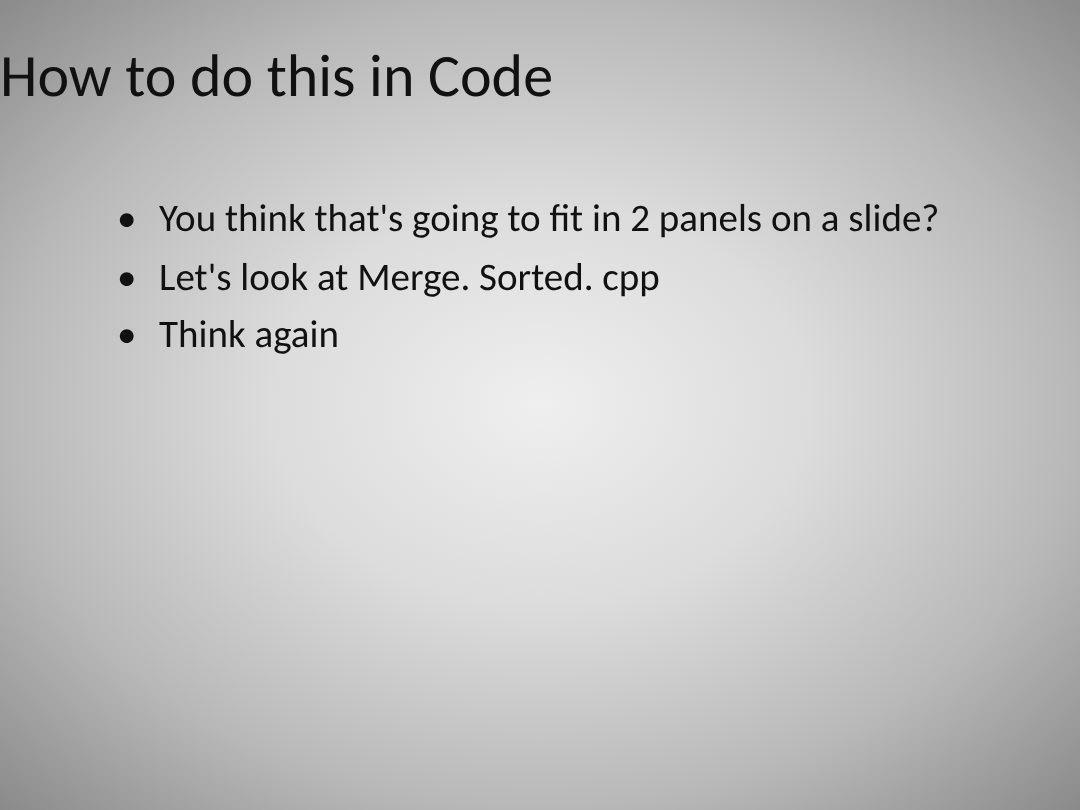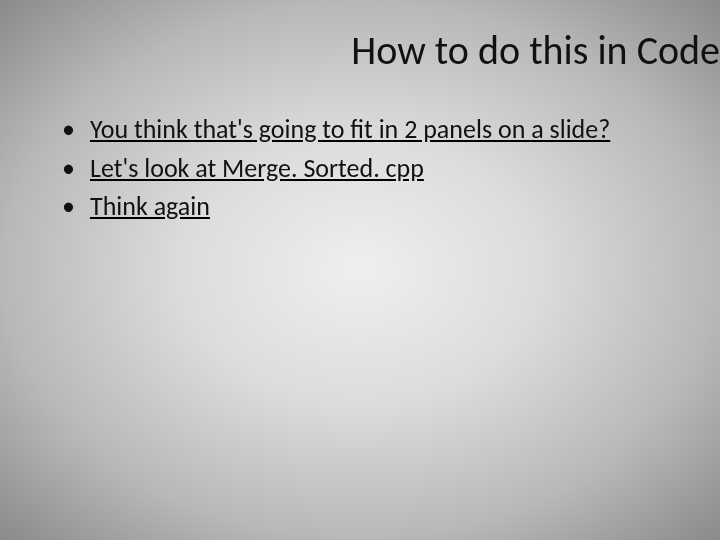--- a/index.html
+++ b/index.html
@@ -12,34 +12,33 @@
   }
   .slide {
     width: 720px;
     height: 540px;
     background: radial-gradient(ellipse at center, #efefef 0%, #dcdcdc 35%, #b8b8b8 70%, #8a8a8a 100%);
     box-sizing: border-box;
     position: relative;
   }
   .title {
     width: 100%;
-    text-align: right;
+    text-align: left;
     padding-top: 26px;
     font-size: 40px;
     font-weight: 400;
     color: #111;
   }
   .body {
     padding: 38px 40px 0 62px;
   }
   ul.bullets {
     list-style: none;
-    margin: 0;
+    margin: 16px;
     padding: 0;
-    text-decoration: underline;
   }
   ul.bullets > li {
     position: relative;
     font-size: 26px;
     line-height: 1.25;
     color: #111;
     padding-left: 28px;
     margin-bottom: 6px;
   }
   ul.bullets > li::before {

